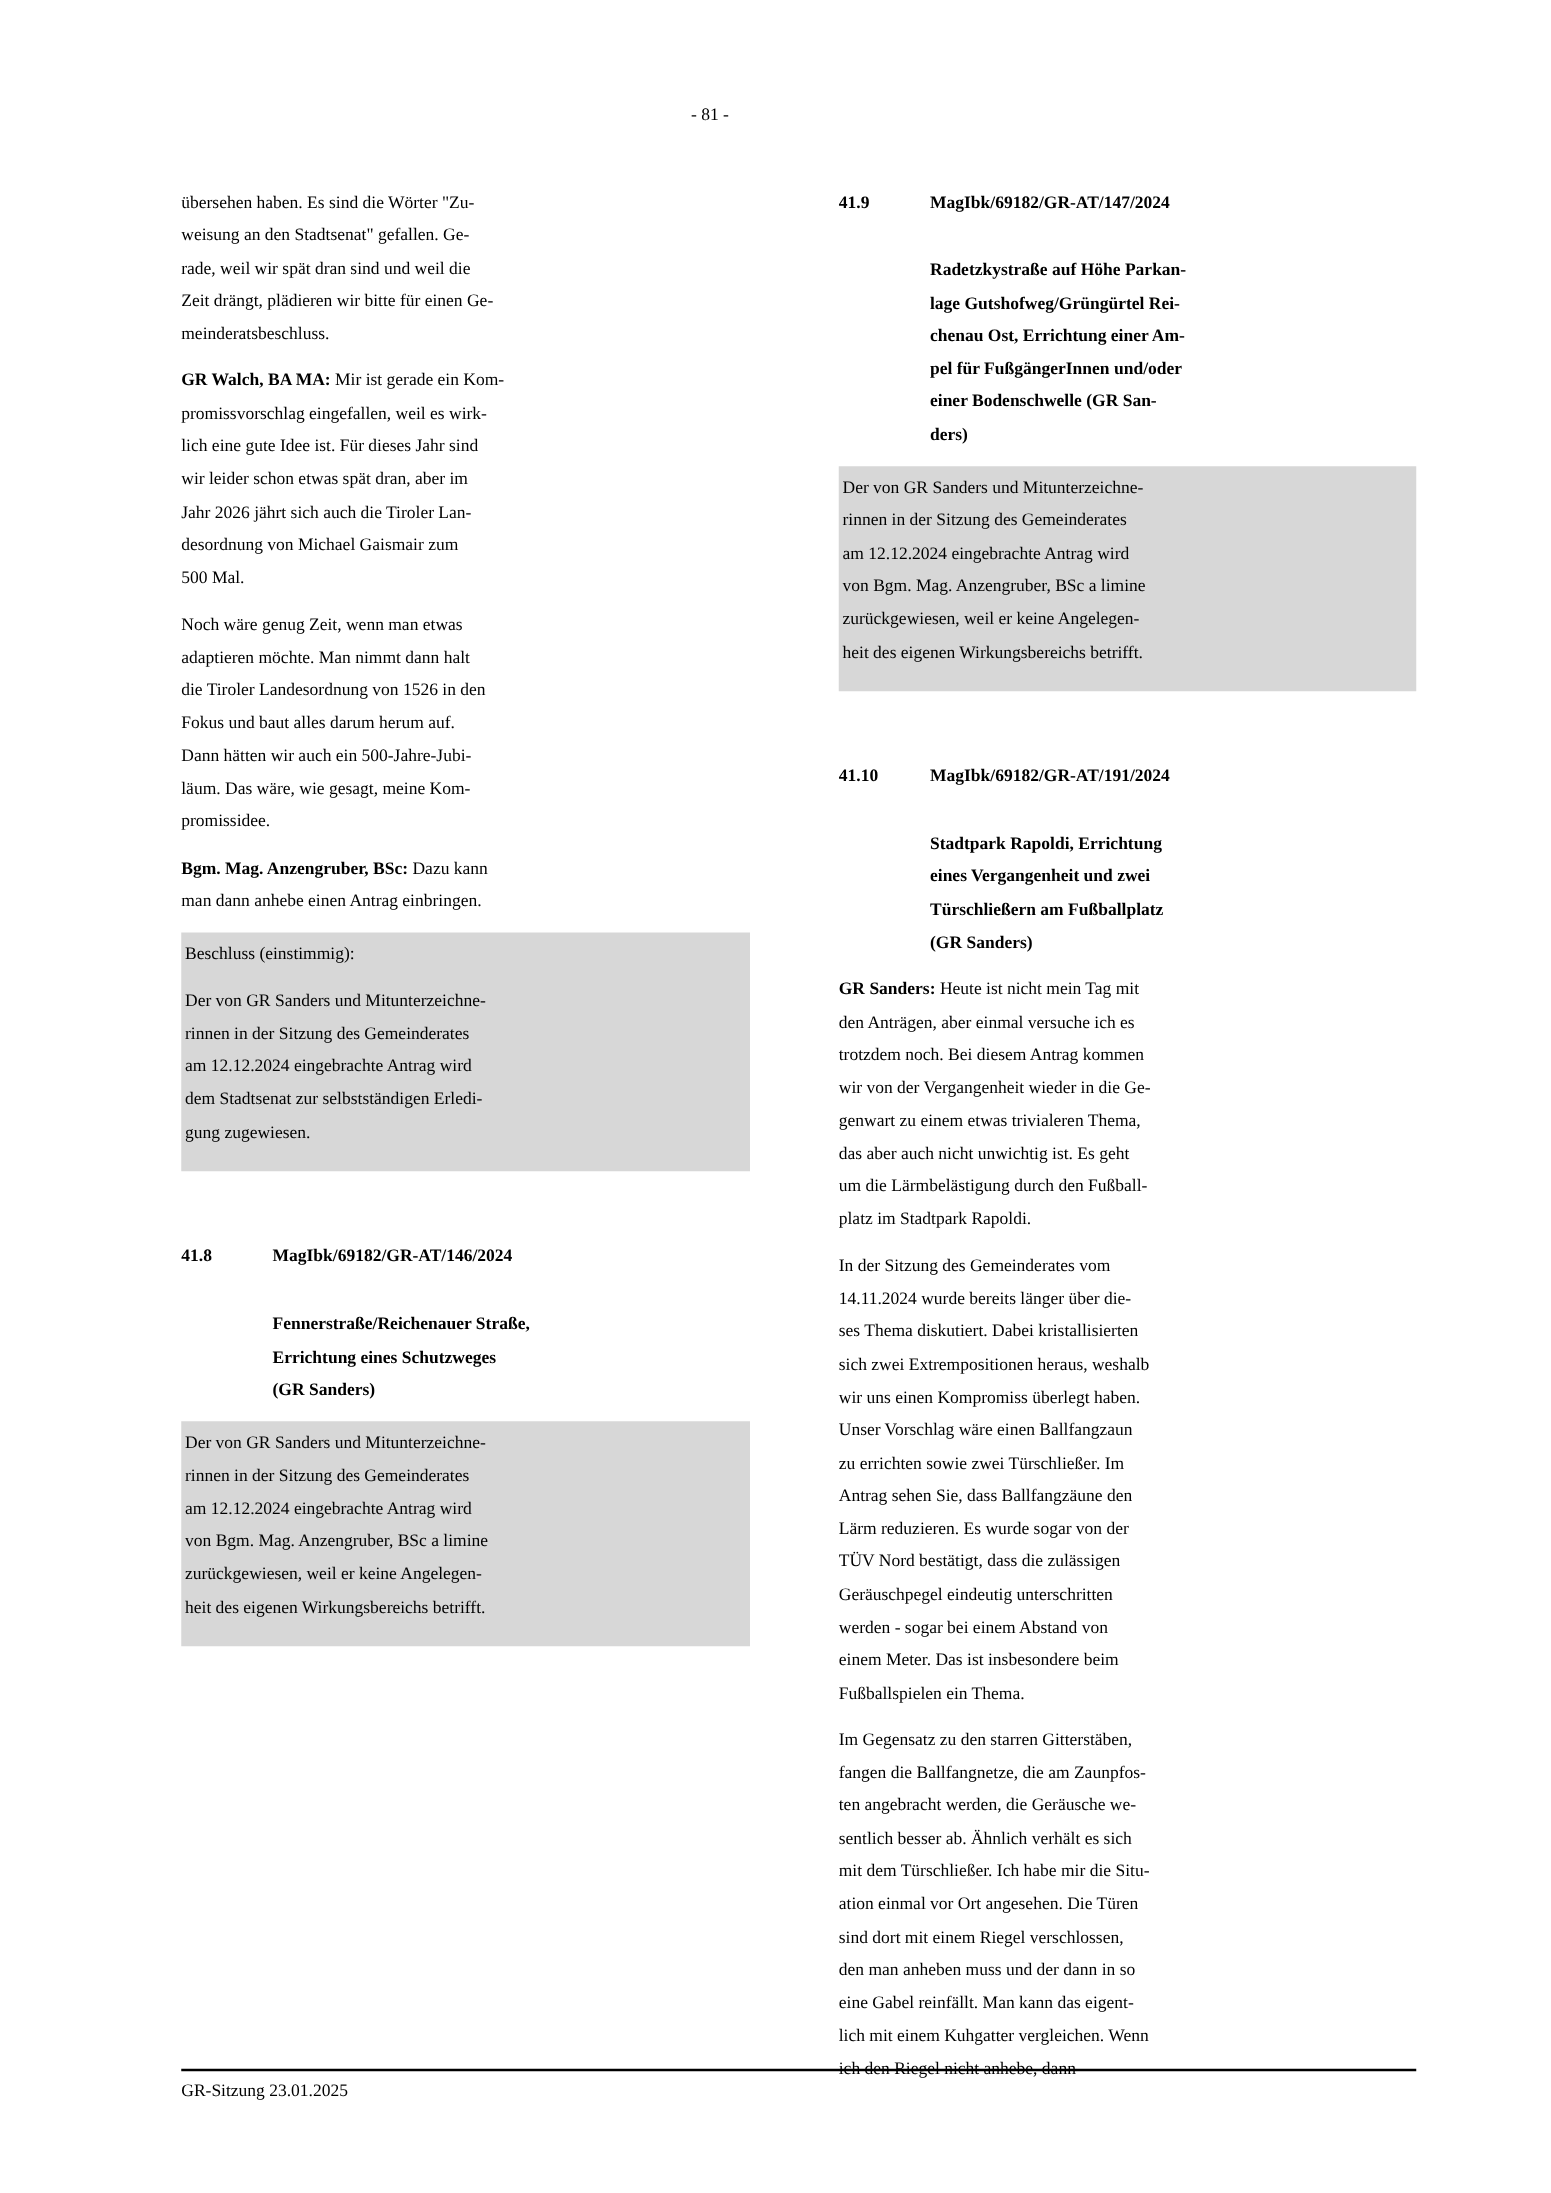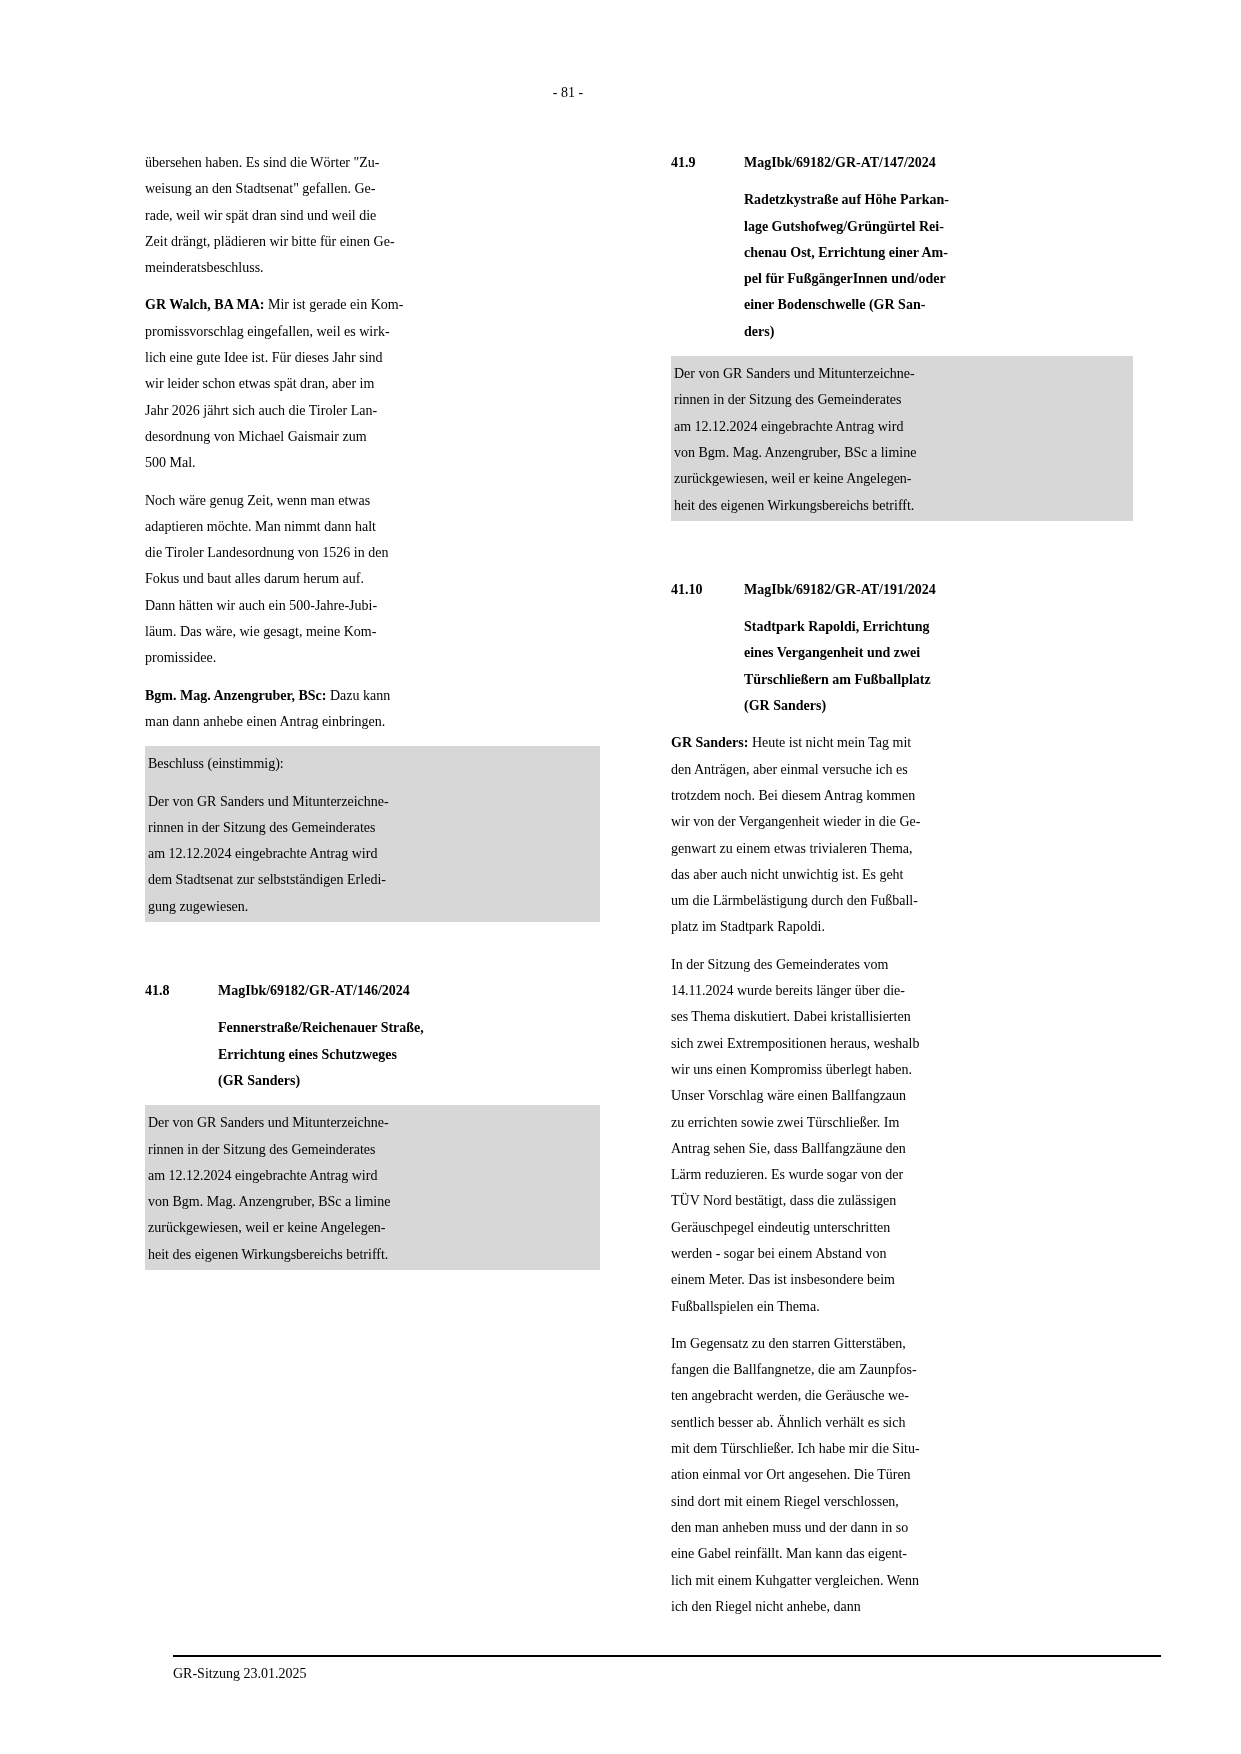--- a/index.html
+++ b/index.html
@@ -30,42 +30,41 @@
     align-items: flex-start;
     justify-content: space-between;
   }
   .col-left  { width: 455px; }
   .col-right { width: 462px; }
   .ws-pre { white-space: pre; }
   .bold { font-weight: bold; }
   p.para { margin: 0 0 11px 0; }
   .shaded {
     background: #d7d7d7;
-    padding: 5px 2px 2px 3px;
+    padding: 5px 2px 17px 3px;
     margin: 0 0 11px 0;
   }
   .shaded p.para.last { margin-bottom: 0; }
   .section { margin-top: 56px; }
   .col > .section:first-child { margin-top: 0; }
   .sec-head {
     display: flex;
     font-weight: bold;
     margin: 0;
   }
   .sec-num { width: 73px; flex: 0 0 73px; }
   .sec-title {
     font-weight: bold;
-    margin: 11px 0 11px 73px;
+    margin: 28px 0 11px 73px;
   }
   .footer {
     position: absolute;
     top: 1655px;
     left: 145px;
     width: 988px;
-    margin-left: 28px;
   }
   .footer-rule {
     border-top: 2px solid #000000;
     height: 0;
     margin: 0 0 4px 0;
   }
 </style>
 </head>
 <body>
 

